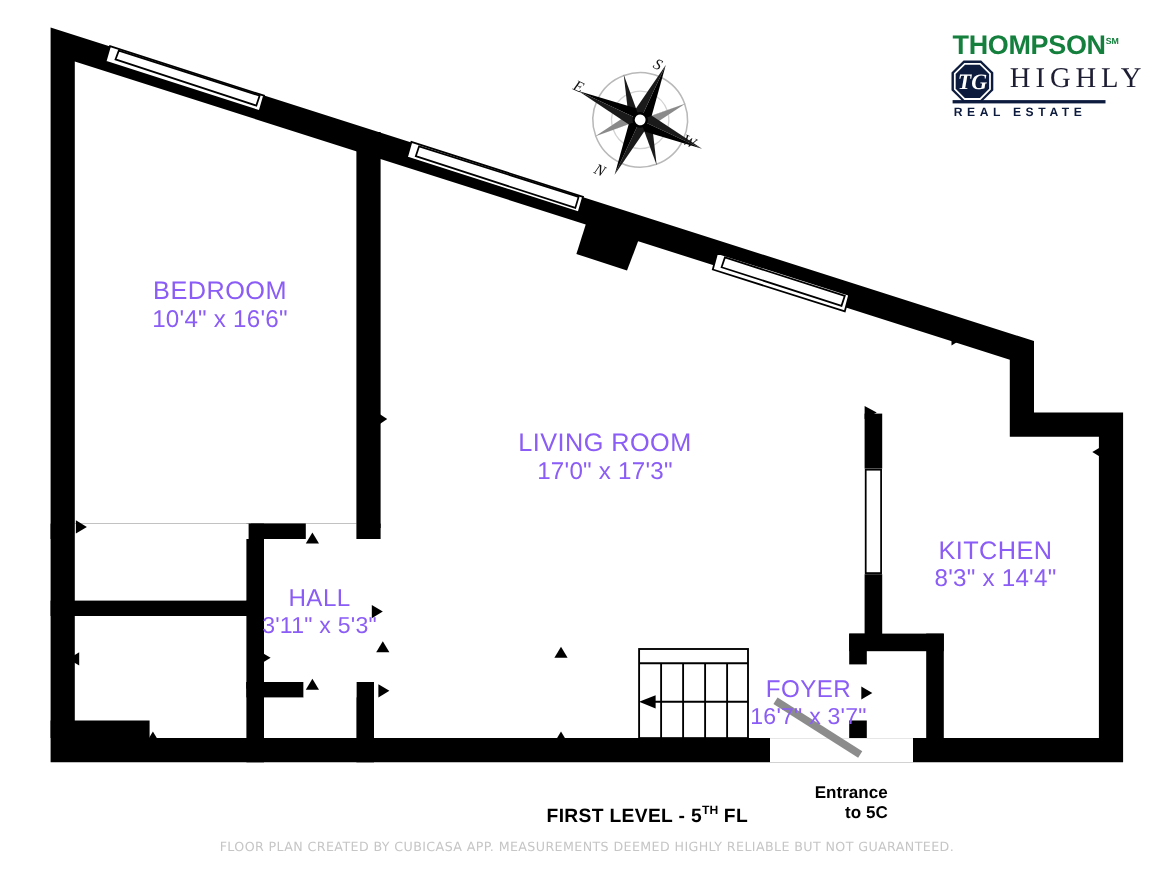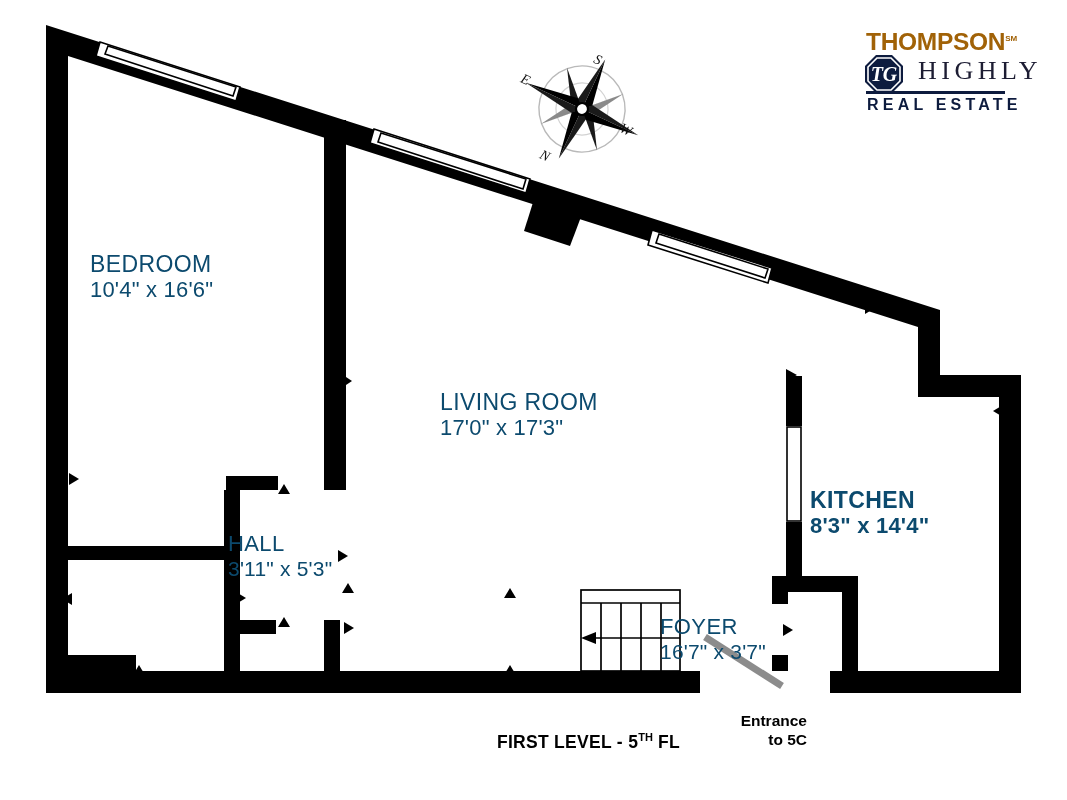--- a/index.html
+++ b/index.html
@@ -35,40 +35,41 @@
   .wall { fill: #000000; }
   .window-glass { fill: #ffffff; stroke: #000000; stroke-width: 1.6; }
   .marker { fill: #000000; }
   .stair-line { stroke: #000000; stroke-width: 1.7; fill: none; }
   .stair-box { fill: #ffffff; stroke: #000000; stroke-width: 1.7; }
   .door-swing { stroke: #8c8c8c; stroke-width: 7; stroke-linecap: butt; }
 
   
   .room-label {
     position: absolute;
-    color: #0c4a6e;
+    text-align: center;
+    color: #8b5cf6;
     font-family: "Liberation Sans", sans-serif;
     line-height: 1.12;
     white-space: nowrap;
     user-select: none;
   }
   .room-label .rl-name {
     display: block;
     font-size: 23px;
     letter-spacing: 0.4px;
   }
   .room-label .rl-dims {
     display: block;
     font-size: 22px;
     letter-spacing: 0.2px;
   }
 
   #label-bedroom  { left: 90px;  top: 252px; width: 220px; }
   #label-living   { left: 440px; top: 390px; width: 220px; }
-  #label-kitchen  { left: 810px; top: 488px; width: 190px; font-weight: bold; }
+  #label-kitchen  { left: 810px; top: 488px; width: 190px; }
   #label-hall     { left: 228px; top: 532px; width: 125px; }
   #label-bath     { left: 75px;  top: 583px; width: 150px; }
   #label-foyer    { left: 660px; top: 615px; width: 150px; }
 
   #label-hall .rl-name  { font-size: 22px; }
   #label-hall .rl-dims  { font-size: 21px; }
   #label-foyer .rl-name { font-size: 22px; }
   #label-foyer .rl-dims { font-size: 21px; }
 
   
@@ -124,21 +125,21 @@
     left: 862px;
     top: 30px;
     width: 152px;
     height: 82px;
   }
   #brand-logo .logo-thompson {
     font-family: "Liberation Sans", sans-serif;
     font-weight: bold;
     font-size: 24.5px;
     letter-spacing: -0.3px;
-    color: #a16207;
+    color: #15803d;
     line-height: 1;
     position: absolute;
     left: 4px;
     top: 0;
     white-space: nowrap;
   }
   #brand-logo .logo-tm {
     font-size: 8px;
     vertical-align: super;
     letter-spacing: 0;
@@ -154,21 +155,21 @@
     color: #1d1d33;
     line-height: 1;
     white-space: nowrap;
   }
   #brand-logo .logo-realestate {
     position: absolute;
     left: 5px;
     top: 66px;
     font-family: "Liberation Sans", sans-serif;
     font-weight: bold;
-    font-size: 16px;
+    font-size: 11px;
     letter-spacing: 4.2px;
     color: #0d1b3e;
     white-space: nowrap;
   }
   #brand-logo .logo-rule {
     position: absolute;
     left: 4px;
     top: 61px;
     width: 139px;
     height: 2.5px;
@@ -350,20 +351,21 @@
     <span class="rl-dims">16'7" x 3'7"</span>
   </div>
 
   <div id="level-caption"><span>FIRST LEVEL - 5</span><sup>TH</sup><span> FL</span></div>
 
   <div id="entrance-caption">
     <div>Entrance</div>
     <div>to 5C</div>
   </div>
 
+  <div id="footer-disclaimer">FLOOR PLAN CREATED BY CUBICASA APP. MEASUREMENTS DEEMED HIGHLY RELIABLE BUT NOT GUARANTEED.</div>
 
   <div id="brand-logo">
     <div class="logo-thompson"><span>THOMPSON</span><span class="logo-tm">SM</span></div>
 
     <svg class="logo-badge" viewBox="0 0 40 40">
       <polygon points="12,1 28,1 39,12 39,28 28,39 12,39 1,28 1,12" fill="#0d1b3e"></polygon>
       <polygon points="13,4 27,4 36,13 36,27 27,36 13,36 4,27 4,13" fill="none" stroke="#ffffff" stroke-width="1.6"></polygon>
       <text x="20" y="27" text-anchor="middle" font-family="Liberation Serif, serif" font-style="italic" font-weight="bold" font-size="20" fill="#ffffff">TG</text>
     </svg>
 

